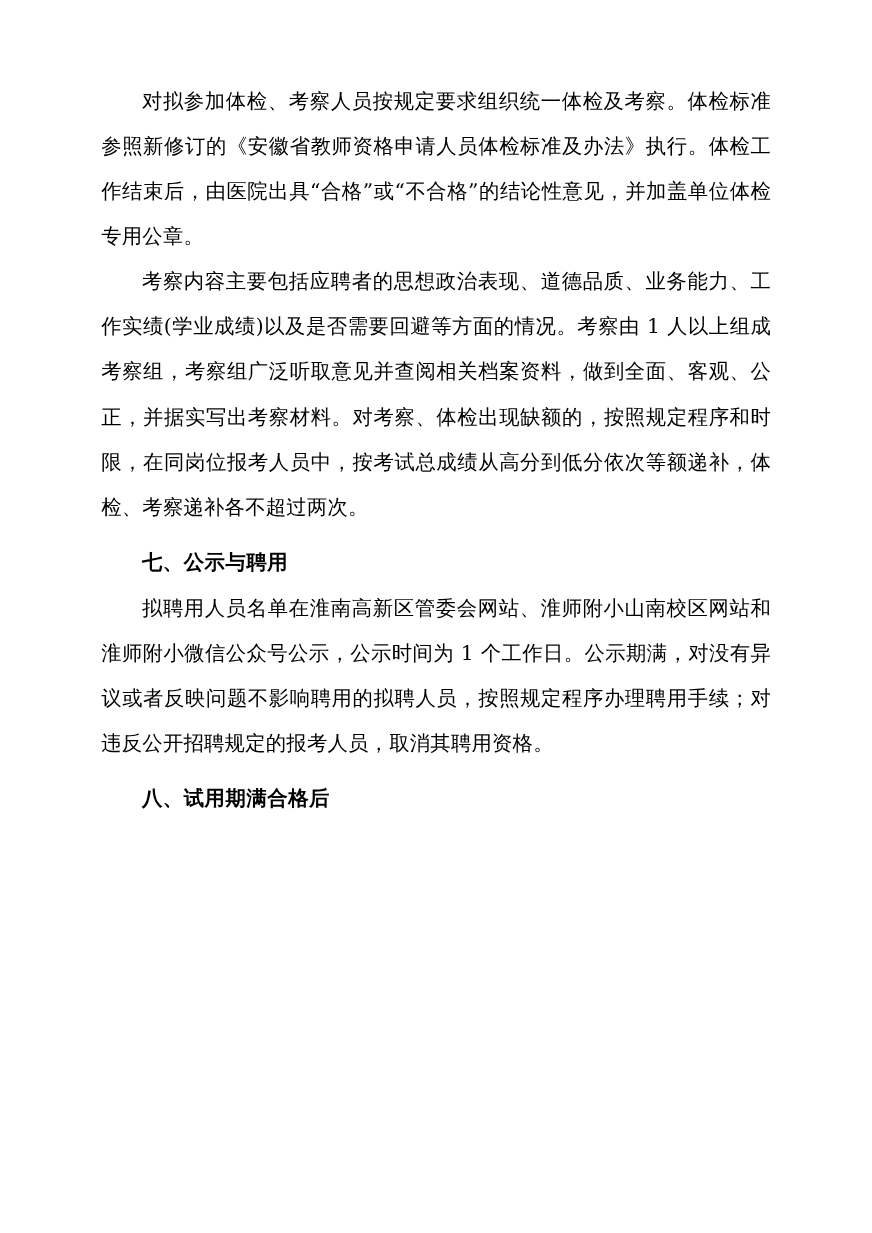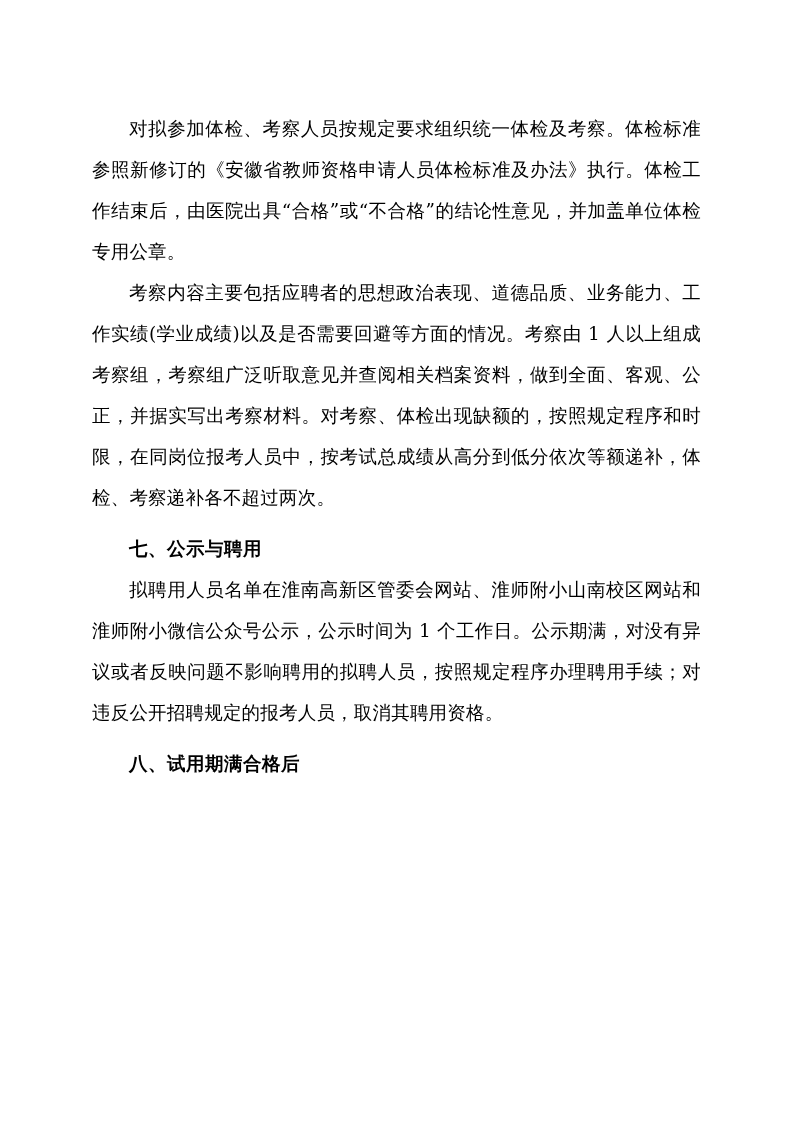--- a/index.html
+++ b/index.html
@@ -12,21 +12,21 @@
     height: 1121px;
     font-family: "DejaVu Serif", "Liberation Serif", serif;
     color: #000000;
     -webkit-font-smoothing: antialiased;
   }
   .page {
     position: relative;
     width: 793px;
     height: 1121px;
     box-sizing: border-box;
-    padding: 108px 92px 60px 92px;
+    padding: 72px 92px 60px 92px;
     background: #ffffff;
     overflow: hidden;
   }
   .doc-body {
     font-size: 18.5px;
     line-height: 41px;
     text-align: justify;
     text-justify: inter-ideograph;
     letter-spacing: 0.2px;
   }
@@ -34,20 +34,21 @@
     margin: 0;
     text-indent: 2em;
   }
   h2.heading {
     margin: 0;
     font-size: 18.5px;
     line-height: 41px;
     font-weight: bold;
     text-indent: 2em;
     letter-spacing: 0.5px;
+    font-family: Liberation Serif, serif;
   }
   .blk {
     margin-bottom: 0;
   }
   .sp-head {
     height: 10px;
   }
 </style>
 </head>
 <body>

